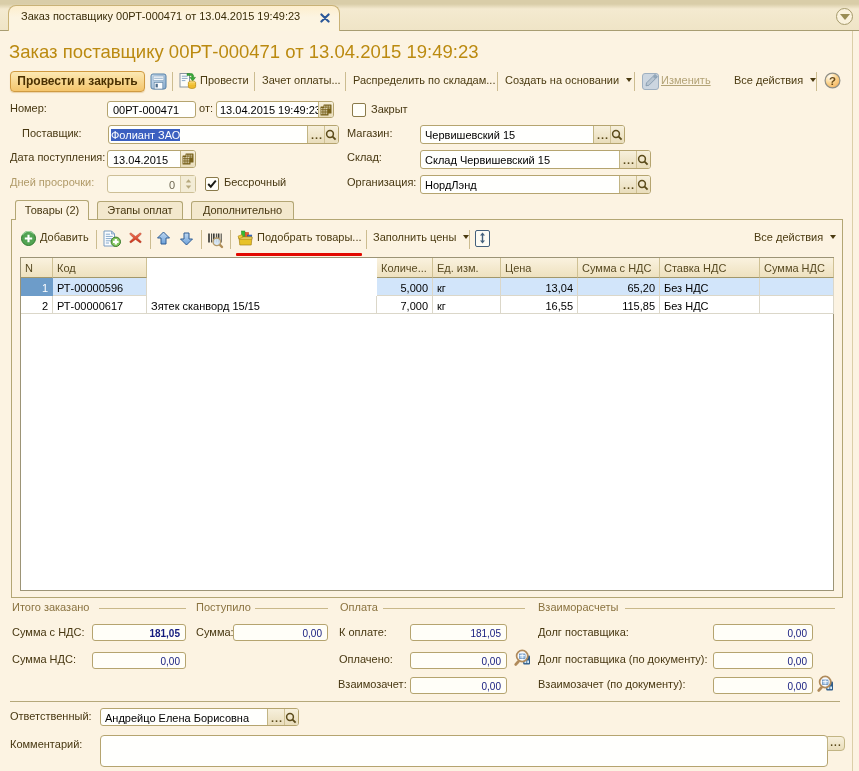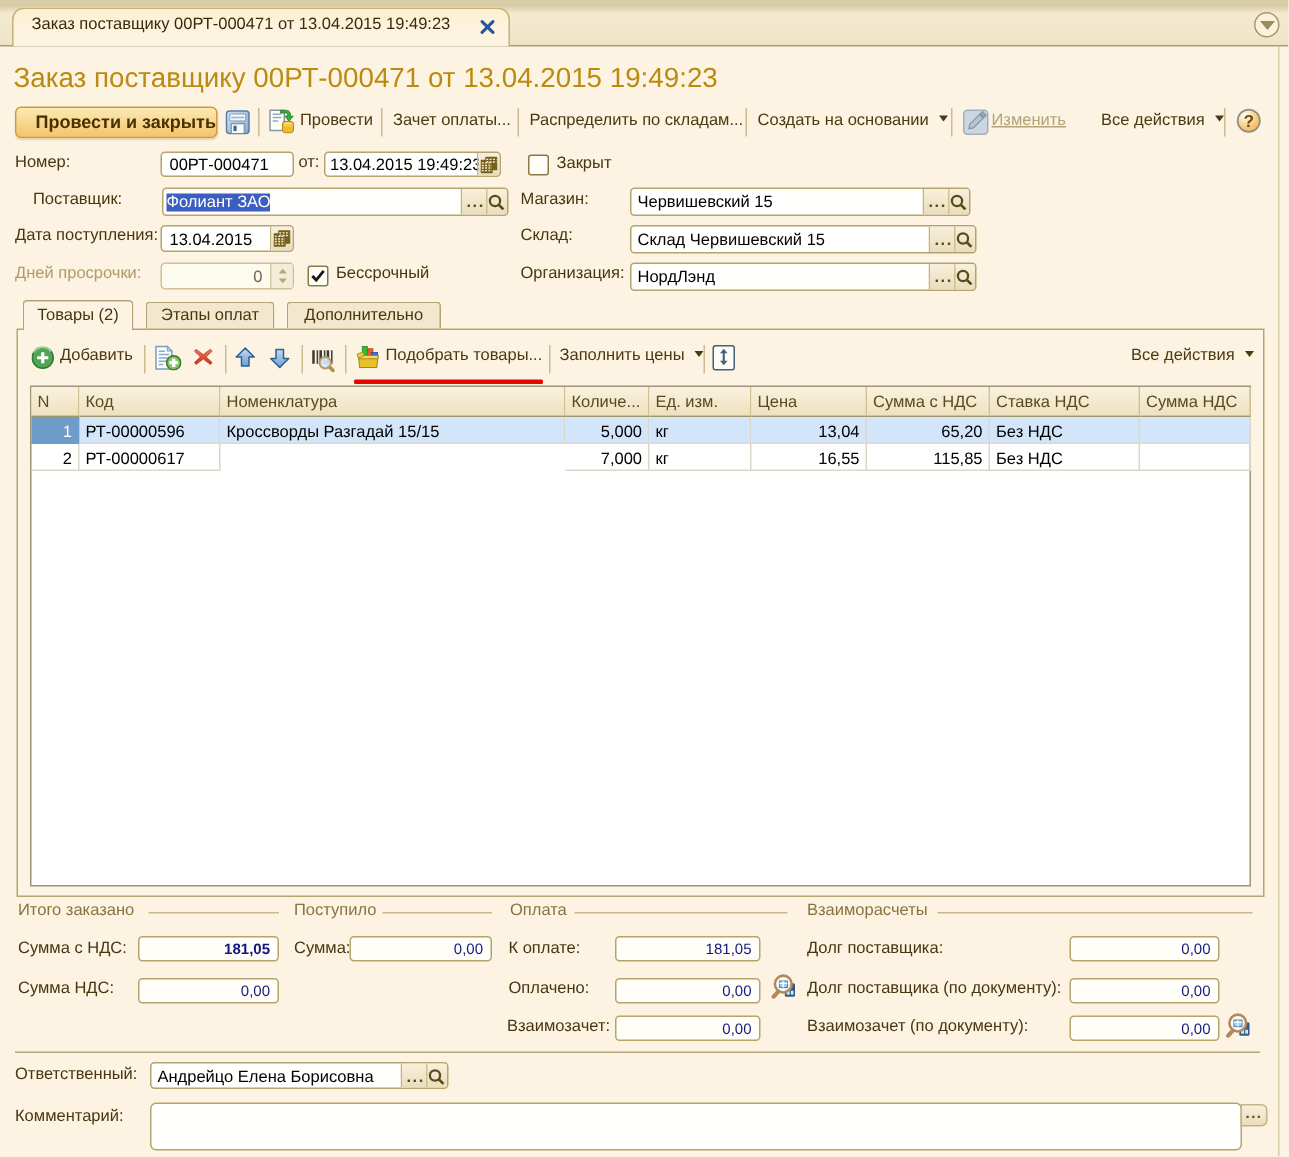--- a/index.html
+++ b/index.html
@@ -6,21 +6,21 @@
 html,body { width:859px; height:771px; }
 body { font-family:"Liberation Sans", sans-serif; font-size:11px; color:#3f3008; background:#fcf3e2; position:relative; overflow:hidden; }
 .abs { position:absolute; }
 #tabbar { left:0; top:0; width:859px; height:31px; background:linear-gradient(180deg,#d9cda8 0px,#d9cda8 4px,#f4ead0 9px,#efe4c6 31px); border-bottom:1px solid #a89d72; }
 #doctab { left:8px; top:5px; width:332px; height:26px; background:linear-gradient(#fdeecd,#fcf4e1 45%); border:1px solid #c9b276; border-bottom:none; border-radius:8px 8px 0 0; }
 #doctab .txt { position:absolute; left:12px; top:4px; font-size:11px; color:#3a2c06; white-space:nowrap; }
 #dt-close { position:absolute; left:311px; top:7px; width:10px; height:10px; }
 #tab-drop { left:836px; top:8px; width:17px; height:17px; border:1px solid #a59a6b; border-radius:50%; background:#faf2dd; }
 #tab-drop:after { content:""; position:absolute; left:3px; top:5px; border-left:5px solid transparent; border-right:5px solid transparent; border-top:6px solid #9a8d55; }
 #title { left:9px; top:41px; font-size:18.5px; color:#bb8a10; white-space:nowrap; }
-#btn-main { left:10px; top:71px; width:135px; height:21px; background:linear-gradient(#fce9b4,#f4c56c); border:1px solid #cf9a41; border-radius:4px; font-weight:bold; color:#4a3000; font-size:12px; text-align:right; line-height:19px; box-shadow:0 1px 1px rgba(200,150,60,.35); }
+#btn-main { left:10px; top:71px; width:135px; height:21px; background:linear-gradient(#fce9b4,#f4c56c); border:1px solid #cf9a41; border-radius:4px; font-weight:bold; color:#4a3000; font-size:12px; text-align:center; line-height:19px; box-shadow:0 1px 1px rgba(200,150,60,.35); }
 .vdiv { position:absolute; width:1px; background:#ccbc90; top:72px; height:19px; }
 .tbt { position:absolute; top:74px; color:#4a3a10; white-space:nowrap; }
 .caret { display:inline-block; width:0; height:0; border-left:3.5px solid transparent; border-right:3.5px solid transparent; border-top:4px solid #4a3a10; margin-left:4px; vertical-align:2px; }
 .fld { position:absolute; background:#fffffd; border:1px solid #b5a46f; border-radius:3px; color:#000; }
 .fldtxt { position:absolute; left:4px; top:2px; white-space:nowrap; color:#000; }
 .refbtns { position:absolute; right:0; top:0; bottom:0; width:31px; background:linear-gradient(#f7f0dc,#e9ddbb); border-left:1px solid #c2b584; border-radius:0 2px 2px 0; }
 .refbtns .dots { position:absolute; left:3px; top:3px; width:11px; color:#5a4a1a; font-weight:bold; letter-spacing:1px; font-size:11px; }
 .refbtns .sep { position:absolute; left:16px; top:0; bottom:0; width:1px; background:#cfc194; }
 .cal { position:absolute; right:0; top:0; bottom:0; width:15px; background:linear-gradient(#f7f0dc,#e9ddbb); border-left:1px solid #c2b584; border-radius:0 2px 2px 0; }
 .lbl { position:absolute; color:#473711; white-space:nowrap; }
@@ -176,21 +176,21 @@
  </div>
 </div>
 <div class="cb" style="left:205px; top:177px;">
     <svg width="12" height="12" viewBox="0 0 12 12" style="position:absolute;left:0;top:0;">
       <path d="M2.2 6 L4.8 8.7 L9.8 2.6" fill="none" stroke="#1a1a14" stroke-width="1.9"></path>
     </svg>
   </div>
 <div class="lbl" style="left:224px; top:176px;">Бессрочный</div>
 
 <div class="lbl" style="left:347px; top:127px;">Магазин:</div>
-<div class="fld" style="left:420px; top:125px; width:227px; height:19px;">
+<div class="fld" style="left:420px; top:125px; width:205px; height:19px;">
  <span class="fldtxt" style="left:4px; top:3px;">Червишевский 15</span>
  <div class="refbtns">
       <span class="dots">...</span>
       <span class="sep"></span>
  <svg width="12" height="12" viewBox="0 0 12 12" style="position:absolute;right:1.5px;top:3px;">
         <circle cx="5" cy="5" r="3.4" fill="none" stroke="#5a4a1a" stroke-width="1.5"></circle>
         <line x1="7.6" y1="7.6" x2="10.6" y2="10.6" stroke="#5a4a1a" stroke-width="1.8"></line>
       </svg>
  </div>
 </div>
@@ -305,38 +305,37 @@
       <line x1="6.5" y1="4" x2="6.5" y2="10" stroke="#44607c" stroke-width="1.4"></line>
     </svg>
 </div>
 <div class="tbt2" style="left:754px;">Все действия <span class="caret"></span></div>
 
 <div class="abs" style="left:236px; top:253px; width:126px; height:3px; background:#e20800; border-radius:1px; z-index:5;"></div>
 
 <div id="tbl" class="abs">
     <div class="th" style="left:0px; width:32px;">N</div>
     <div class="th" style="left:32px; width:94px;">Код</div>
-    <div class="th" style="left:126px; width:230px;">Номенклатура</div>
     <div class="th" style="left:356px; width:56px;">Количе...</div>
     <div class="th" style="left:412px; width:68px;">Ед. изм.</div>
     <div class="th" style="left:480px; width:77px;">Цена</div>
     <div class="th" style="left:557px; width:82px;">Сумма с НДС</div>
     <div class="th" style="left:639px; width:100px;">Ставка НДС</div>
     <div class="th" style="left:739px; width:74px;">Сумма НДС</div>
     <div class="td r" style="left:0px; top:20px; width:32px; background:#6d9cc9;color:#fff;border-right-color:#6d9cc9;border-bottom-color:#6d9cc9;">1</div>
     <div class="td " style="left:32px; top:20px; width:94px; background:#d2e5fa;">РТ-00000596</div>
-    <div class="td " style="left:126px; top:20px; width:230px; background:#d2e5fa;">Кроссворды Разгадай 15/15</div>
     <div class="td r" style="left:356px; top:20px; width:56px; background:#d2e5fa;">5,000</div>
     <div class="td " style="left:412px; top:20px; width:68px; background:#d2e5fa;">кг</div>
     <div class="td r" style="left:480px; top:20px; width:77px; background:#d2e5fa;">13,04</div>
     <div class="td r" style="left:557px; top:20px; width:82px; background:#d2e5fa;">65,20</div>
     <div class="td " style="left:639px; top:20px; width:100px; background:#d2e5fa;">Без НДС</div>
     <div class="td " style="left:739px; top:20px; width:74px; background:#d2e5fa;"></div>
     <div class="td r" style="left:0px; top:38px; width:32px; ">2</div>
     <div class="td " style="left:32px; top:38px; width:94px; ">РТ-00000617</div>
+    <div class="td " style="left:126px; top:38px; width:230px; ">Зятек сканворд 15/15</div>
     <div class="td r" style="left:356px; top:38px; width:56px; ">7,000</div>
     <div class="td " style="left:412px; top:38px; width:68px; ">кг</div>
     <div class="td r" style="left:480px; top:38px; width:77px; ">16,55</div>
     <div class="td r" style="left:557px; top:38px; width:82px; ">115,85</div>
     <div class="td " style="left:639px; top:38px; width:100px; ">Без НДС</div>
     <div class="td " style="left:739px; top:38px; width:74px; "></div>
   </div>
 <div id="tblc" class="abs" style="left:21px; top:258px;"></div>
 
 <div class="grp-lbl" style="left:12px; top:601px;">Итого заказано</div>

